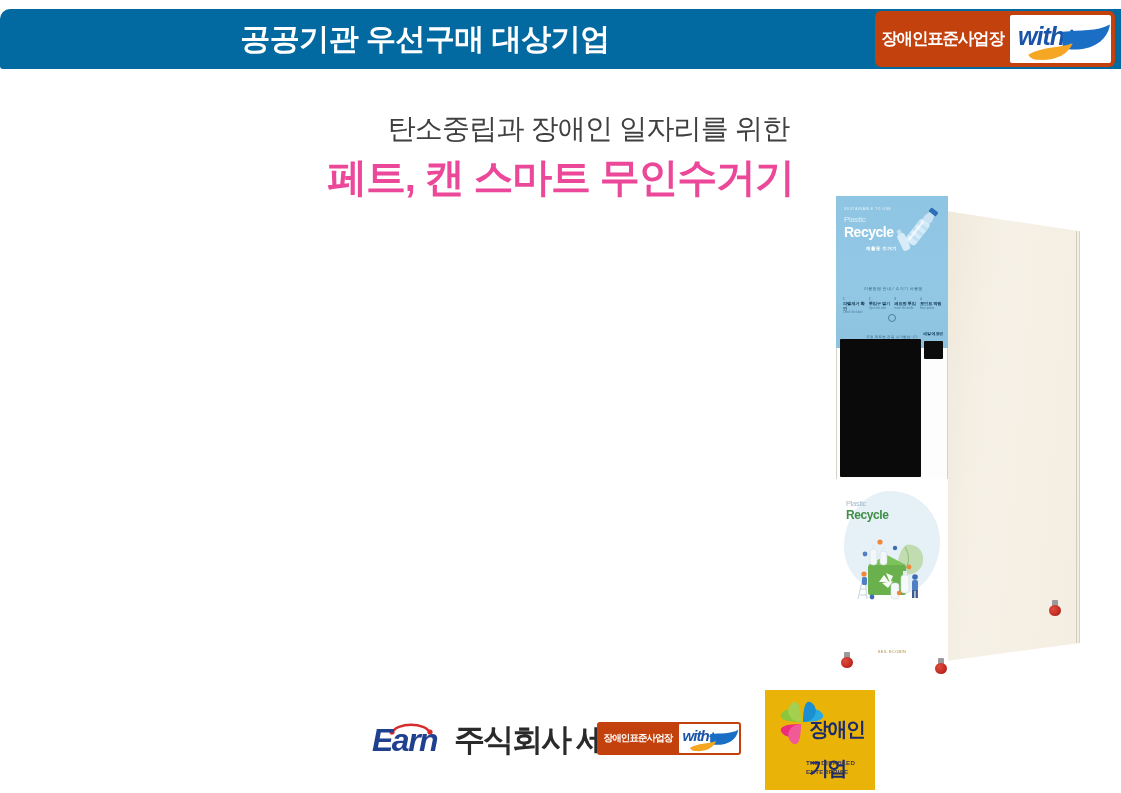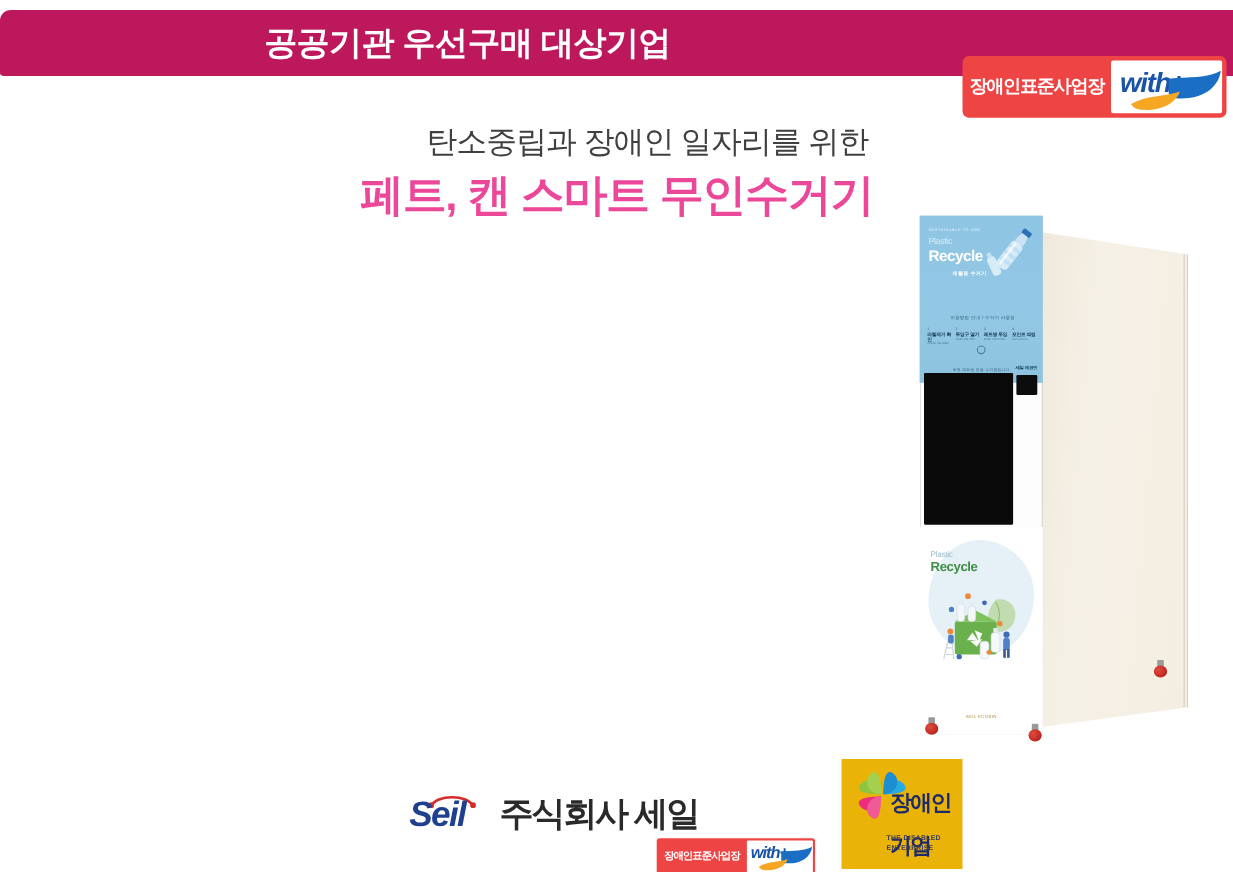--- a/index.html
+++ b/index.html
@@ -20,21 +20,21 @@
     overflow: hidden;
   }
 
   
   .banner {
     position: absolute;
     left: 0;
     top: 9px;
     width: 1121px;
     height: 60px;
-    background: #be185d;
+    background: #0369a1;
     border-top-left-radius: 10px;
     border-bottom-left-radius: 3px;
   }
   .banner-title {
     position: absolute;
     left: 0;
     top: 0;
     width: 860px;
     height: 60px;
     display: flex;
@@ -47,25 +47,24 @@
     font-weight: bold;
     letter-spacing: -0.5px;
     white-space: nowrap;
   }
 
   
   .cert-badge {
     position: absolute;
     display: flex;
     align-items: stretch;
-    background: #ef4444;
+    background: #c2410c;
     border-radius: 5px;
     overflow: hidden;
     box-sizing: border-box;
-    margin-top: 40px;
   }
   .cert-badge.big {
     left: 875px;
     top: 11px;
     width: 240px;
     height: 56px;
     border-radius: 6px;
   }
   .cert-badge.small {
     left: 597px;
@@ -635,21 +634,21 @@
     </div>
   </div>
 
   <div class="seil-logo">
     <div class="seil-mark">
       <svg style="position:absolute;left:16px;top:0;width:46px;height:16px" viewBox="0 0 46 16">
         <path d="M4 14 C8 3, 38 3, 42 14" stroke="#d62b2b" stroke-width="2.4" fill="none" stroke-linecap="round"></path>
         <circle cx="4" cy="13" r="2.6" fill="#d62b2b"></circle>
         <circle cx="42" cy="13" r="2.6" fill="#d62b2b"></circle>
       </svg>
-      <span class="seil-word">Seil</span>
+      <span class="seil-word">Earn</span>
     </div>
     <span class="seil-kr">주식회사 세일</span>
   </div>
 
   <div class="cert-badge small">
     <div class="cert-left">장애인표준사업장</div>
     <div class="cert-right">
       <div class="withplus-wrap">
         <div class="withplus-text">with+</div>
         <svg class="swoosh" style="left:0;top:0;width:100%;height:100%" viewBox="0 0 100 46" preserveAspectRatio="none">

